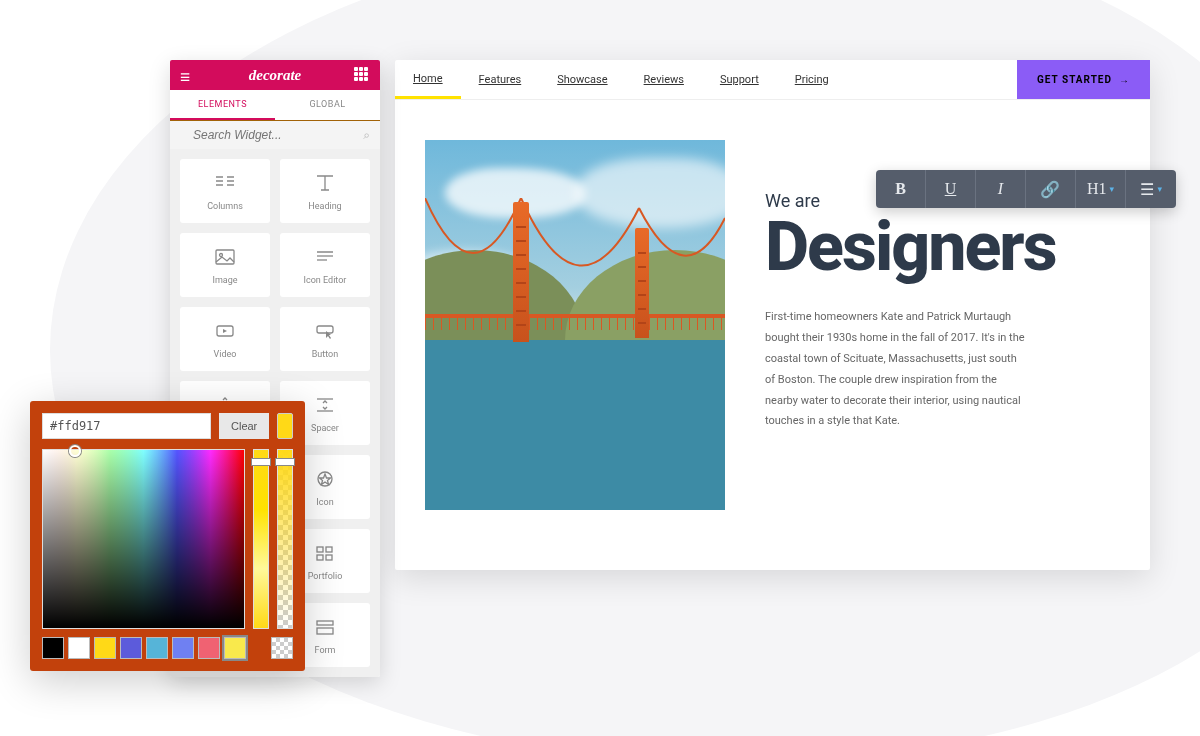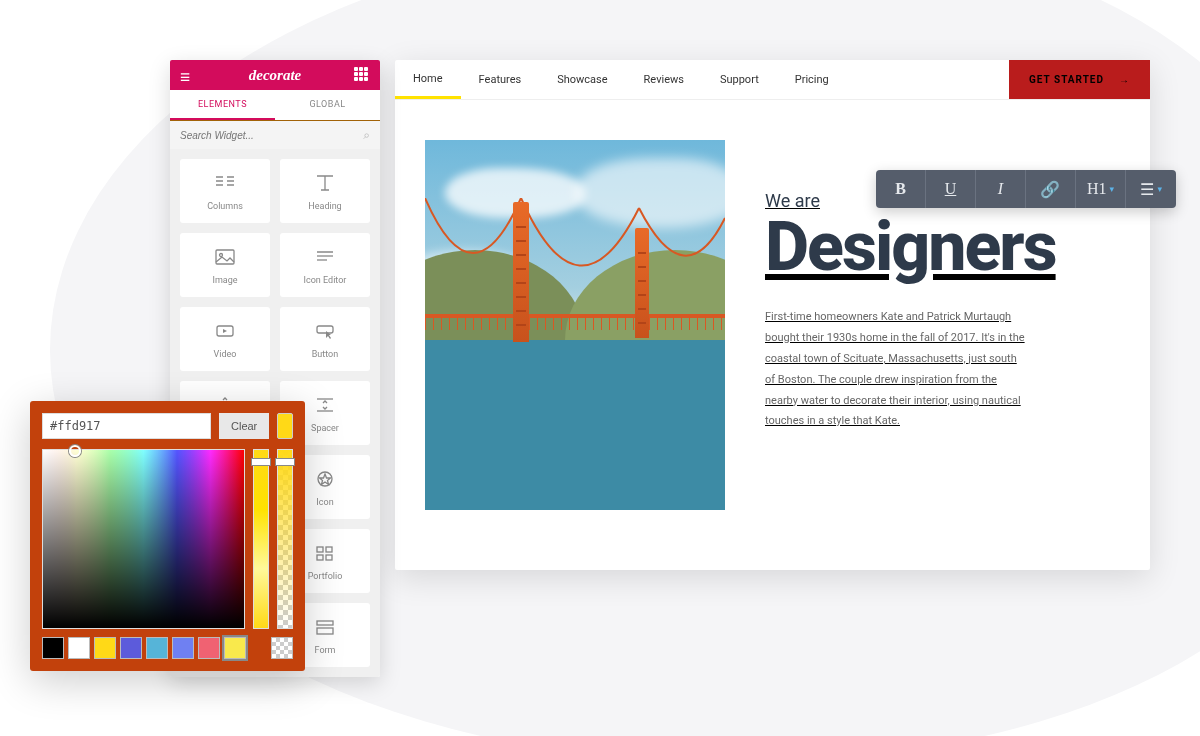--- a/index.html
+++ b/index.html
@@ -12,51 +12,51 @@
 .hamburger, .apps-icon { width: 16px; height: 16px; display: inline-block; }
 .hamburger::before { content: "≡"; font-size: 18px; font-style: normal; }
 .apps-icon { display: grid; grid-template-columns: repeat(3,4px); grid-template-rows: repeat(3,4px); gap: 1px; }
 .apps-icon span { background: #fff; border-radius: 1px; }
 
 .sidebar-tabs { display: flex; border-bottom: 1px solid #a16207; }
 .sidebar-tab { flex: 1; text-align: center; padding: 9px 0; font-size: 9px; letter-spacing: 0.5px; color: #888; cursor: pointer; }
 .sidebar-tab.active { color: #d30c5c; border-bottom: 2px solid #d30c5c; }
 
 .search-row { display: flex; align-items: center; padding: 0 10px; height: 28px; background: #f4f4f4; }
-.search-row input { border: none; background: transparent; font-size: 10px; font-style: italic; color: #999; flex: 1; outline: none; }
+.search-row input { border: none; background: transparent; font-size: 12px; font-style: italic; color: #999; flex: 1; outline: none; margin-left: 13px; }
 .search-icon { color: #bbb; font-size: 12px; }
 
 .widgets { display: grid; grid-template-columns: 1fr 1fr; gap: 10px; padding: 10px; background: #f0f0f0; }
 .widget { background: #fff; border-radius: 3px; height: 64px; display: flex; flex-direction: column; align-items: center; justify-content: center; gap: 6px; cursor: pointer; }
 .widget-icon { color: #888; font-size: 20px; height: 24px; display: flex; align-items: center; }
 .widget-label { font-size: 9px; color: #888; }
 
 .canvas { position: absolute; top: 60px; left: 395px; right: 50px; background: #fff; box-shadow: 0 8px 32px rgba(0,0,0,0.12); z-index: 3; border-radius: 2px; }
 .nav { display: flex; align-items: center; height: 40px; border-bottom: 1px solid #eee; }
-.nav-item { padding: 0 18px; font-size: 11px; color: #333; height: 100%; display: flex; align-items: center; cursor: pointer; }
+.nav-item { padding: 0 18px; font-size: 11px; color: #333; height: 100%; display: flex; align-items: center; cursor: pointer; text-decoration: underline; }
 .nav-item.active { border-bottom: 3px solid #ffe200; }
 .nav-spacer { flex: 1; }
-.cta { background: #b91c1c; font-weight: bold; font-size: 10px; letter-spacing: 1px; padding: 0 20px; height: 100%; display: flex; align-items: center; gap: 15px; cursor: pointer; }
+.cta { background: #8b5cf6; font-weight: bold; font-size: 10px; letter-spacing: 1px; padding: 0 20px; height: 100%; display: flex; align-items: center; gap: 7px; cursor: pointer; }
 
 .hero { display: flex; padding: 40px 30px 60px 30px; gap: 40px; }
 .hero-img { width: 300px; height: 370px; background: linear-gradient(to bottom, #6fb8db 0%, #a4cfe0 40%, #cbe0e6 50%, #3d8ba5 50%, #3d8ba5 100%); position: relative; overflow: hidden; flex-shrink: 0; }
 .cloud1 { position:absolute; top:28px; left:20px; width:140px; height:50px; background:rgba(255,255,255,0.75); border-radius:45% 60% 55% 50%/60% 55% 50% 60%; filter:blur(4px);}
 .cloud2 { position:absolute; top:18px; right:-20px; width:170px; height:70px; background:rgba(255,255,255,0.6); border-radius:50% 45% 55% 60%/55% 60% 50% 55%; filter:blur(6px);}
 .cloud3 { position:absolute; top:110px; left:-20px; width:120px; height:34px; background:rgba(255,255,255,0.5); border-radius:55%; filter:blur(5px);}
 .hill-l{position:absolute;bottom:170px;left:-60px;width:220px;height:90px;background:#7b8f59;border-radius:50% 50% 0 0/100% 100% 0 0;}
 .hill-r{position:absolute;bottom:170px;right:-60px;width:220px;height:90px;background:#8aa064;border-radius:50% 50% 0 0/100% 100% 0 0;}
 .tower{position:absolute;bottom:168px;width:16px;height:140px;background:linear-gradient(#e86a28,#c8521c);border-radius:2px 2px 0 0;z-index:2;}
 .tower::before{content:"";position:absolute;left:3px;right:3px;top:12px;bottom:8px;background:repeating-linear-gradient(to bottom,transparent 0 12px,#b34418 12px 14px);}
 .tower.left{left:88px;}
 .tower.right{right:76px;height:110px;bottom:172px;width:14px;}
 .deck{position:absolute;left:0;right:0;bottom:192px;height:4px;background:#d85823;z-index:2;}
 .deck::after{content:"";position:absolute;left:0;right:0;top:4px;height:12px;background:repeating-linear-gradient(to right,#d85823 0 1px,transparent 1px 8px);}
 .cables{position:absolute;left:0;right:0;bottom:192px;height:120px;z-index:1;}
 .cables svg{width:100%;height:100%;display:block;}
-.hero-text { flex: 1; padding-top: 50px; text-decoration: underline; }
+.hero-text { flex: 1; padding-top: 50px; }
 .subtitle { font-size: 18px; color: #2e3a4a; margin-bottom: 2px; }
 .title { font-size: 68px; font-weight: 800; color: #2e3a4a; letter-spacing: -2px; line-height: 1; margin-bottom: 26px; }
 .para { font-size: 11px; color: #666; line-height: 1.9; max-width: 260px; margin-top: 21px; }
 
 .floating-toolbar { position: absolute; top: 170px; right: 24px; background: #555d6b; border-radius: 4px; display: flex; z-index: 10; box-shadow: 0 4px 14px rgba(0,0,0,0.2); }
 .ft-item { width: 50px; height: 38px; display: flex; align-items: center; justify-content: center; color: #e5e8ec; font-size: 16px; border-right: 1px solid #6a7280; cursor: pointer; font-family: Georgia, serif; gap: 3px; }
 .ft-item:last-child { border-right: none; }
 .ft-caret { color: #5db3e8; font-size: 9px; }
 
 .color-picker { position: absolute; top: 401px; left: 30px; width: 275px; background: #c2410c; box-shadow: 0 10px 40px rgba(0,0,0,0.2); z-index: 20; padding: 12px; border-radius: 3px; }

